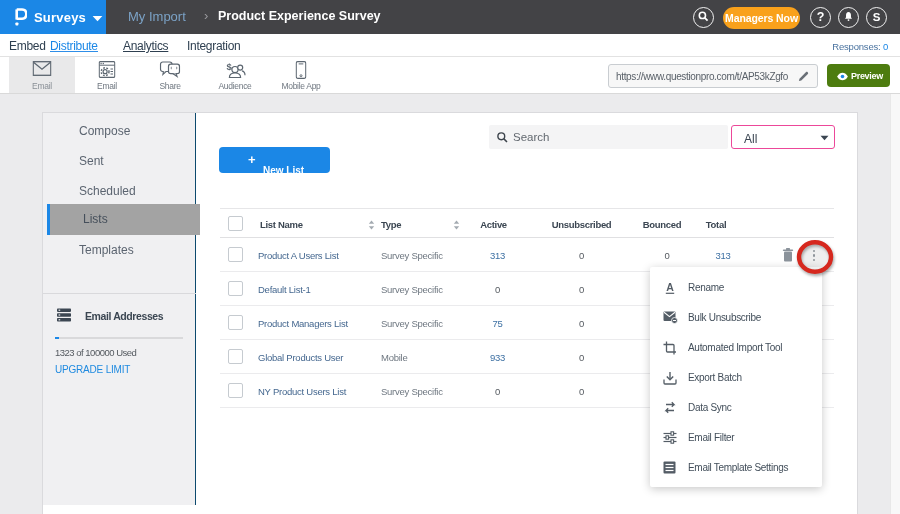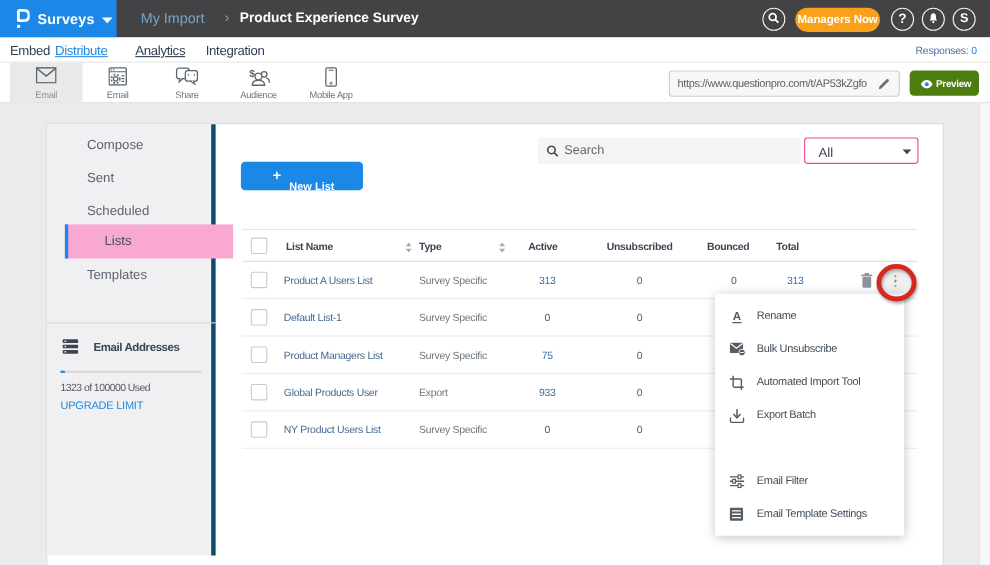--- a/index.html
+++ b/index.html
@@ -31,23 +31,23 @@
 .tool svg { position:absolute; top:4px; left:50%; transform:translateX(-50%); }
 #tool-email { left:9px; width:66px; background:#e9e9ea; }
 #tool-email .lbl { color:#8a9097; }
 #urlbox { position:absolute; left:608px; top:7px; width:210px; height:24px; background:#f7f7f7; border:1px solid #c9cdd1; border-radius:3px; }
 #urlbox .u { position:absolute; left:7px; top:6px; font-size:10px; letter-spacing:-0.35px; color:#5a6169; white-space:nowrap; }
 #previewbtn { position:absolute; left:827px; top:7px; width:63px; height:23px; background:#4d7c0f; border-radius:4px; color:#fff; }
 #previewbtn span { position:absolute; left:24px; top:6.5px; font-size:9px; font-weight:700; letter-spacing:-0.3px; }
 
 
 #card { position:absolute; left:42px; top:112px; width:816px; height:402px; background:#fff; border:1px solid #dadadd; border-bottom:none; }
-#sidebar { position:absolute; left:0; top:0; width:153px; height:392px; background:#f0f0f2; border-right:4px solid #0c4a6e; }
+#sidebar { position:absolute; left:0; top:0; width:153px; height:392px; background:#f0f0f2; border-right:1px solid #0c4a6e; }
 .sideitem { position:absolute; left:36px; font-size:12px; color:#5b6470; }
-#side-lists { position:absolute; left:16px; top:91px; width:153px; height:31px; background:#f9a8d4; border-left:3px solid #1b87e6; }
+#side-lists { position:absolute; left:4px; top:91px; width:153px; height:31px; background:#a3a3a3; border-left:3px solid #1b87e6; }
 #side-lists span { position:absolute; left:33px; top:8px; font-size:12px; color:#454f5b; }
 #sidediv { position:absolute; left:0; top:180px; width:153px; height:1px; background:#d9d9dc; }
 #ea-title { position:absolute; left:42px; top:197px; font-size:10.5px; letter-spacing:-0.4px; font-weight:700; color:#3b4652; }
 #ea-bar { position:absolute; left:12px; top:224px; width:128px; height:2px; background:#d9d9db; }
 #ea-bar i { position:absolute; left:0; top:0; width:4px; height:2px; background:#1b87e6; }
 #ea-used { position:absolute; left:12px; top:234px; font-size:9.5px; letter-spacing:-0.5px; color:#54595f; }
 #ea-upg { position:absolute; left:12px; top:250.5px; font-size:10px; letter-spacing:-0.2px; color:#1f8ae0; }
 
 
 #searchbox { position:absolute; left:489px; top:125px; width:239px; height:24px; background:#f4f4f5; border-radius:2px; }
@@ -279,21 +279,21 @@
   <div class="trow" style="top:98px;">
     <div class="cb" style="top:9px;"></div>
     <div class="cell name" style="left:38px; top:11.5px;">Product Managers List</div>
     <div class="cell type" style="left:161px; top:11.5px;">Survey Specific</div>
     <div class="cell numb" style="left:240px; top:11.5px; width:75px;">75</div>
     <div class="cell num" style="left:315px; top:11.5px; width:93px;">0</div>
   </div>
   <div class="trow" style="top:132px;">
     <div class="cb" style="top:9px;"></div>
     <div class="cell name" style="left:38px; top:11.5px;">Global Products User</div>
-    <div class="cell type" style="left:161px; top:11.5px;">Export</div>
+    <div class="cell type" style="left:161px; top:11.5px;">Mobile</div>
     <div class="cell numb" style="left:240px; top:11.5px; width:75px;">933</div>
     <div class="cell num" style="left:315px; top:11.5px; width:93px;">0</div>
   </div>
   <div class="trow" style="top:166px;">
     <div class="cb" style="top:9px;"></div>
     <div class="cell name" style="left:38px; top:11.5px;">NY Product Users List</div>
     <div class="cell type" style="left:161px; top:11.5px;">Survey Specific</div>
     <div class="cell num" style="left:240px; top:11.5px; width:75px;">0</div>
     <div class="cell num" style="left:315px; top:11.5px; width:93px;">0</div>
   </div>
@@ -323,20 +323,27 @@
       </svg>
     <span class="mtx">Automated Import Tool</span>
   </div>
   <div class="mitem" style="top:97px;">
     <svg width="14" height="14" viewBox="0 0 14 14">
         <path d="M7 1 V8" stroke="#545d66" stroke-width="1.4" fill="none"></path>
         <path d="M3.8 5.4 L7 8.8 L10.2 5.4" fill="none" stroke="#545d66" stroke-width="1.4"></path>
         <path d="M1 8.5 V12 a1 1 0 0 0 1 1 H12 a1 1 0 0 0 1-1 V8.5" fill="none" stroke="#545d66" stroke-width="1.3"></path>
       </svg>
     <span class="mtx">Export Batch</span>
+  </div>
+  <div class="mitem" style="top:127px;">
+    <svg width="14" height="13" viewBox="0 0 14 13">
+        <path d="M3 3.5 H11 L8.8 1.2 M11 3.5 L8.8 5.8" fill="none" stroke="#545d66" stroke-width="1.3"></path>
+        <path d="M11 9.5 H3 L5.2 7.2 M3 9.5 L5.2 11.8" fill="none" stroke="#545d66" stroke-width="1.3"></path>
+      </svg>
+    <span class="mtx">Data Sync</span>
   </div>
   <div class="mitem" style="top:157px;">
     <svg width="14" height="13" viewBox="0 0 14 13">
         <line x1="0.5" y1="2.5" x2="13.5" y2="2.5" stroke="#545d66" stroke-width="1.2"></line>
         <rect x="8" y="0.8" width="2.6" height="3.4" fill="#fff" stroke="#545d66" stroke-width="1.1"></rect>
         <line x1="0.5" y1="6.5" x2="13.5" y2="6.5" stroke="#545d66" stroke-width="1.2"></line>
         <rect x="3" y="4.8" width="2.6" height="3.4" fill="#fff" stroke="#545d66" stroke-width="1.1"></rect>
         <line x1="0.5" y1="10.5" x2="13.5" y2="10.5" stroke="#545d66" stroke-width="1.2"></line>
         <rect x="8" y="8.8" width="2.6" height="3.4" fill="#fff" stroke="#545d66" stroke-width="1.1"></rect>
       </svg>

